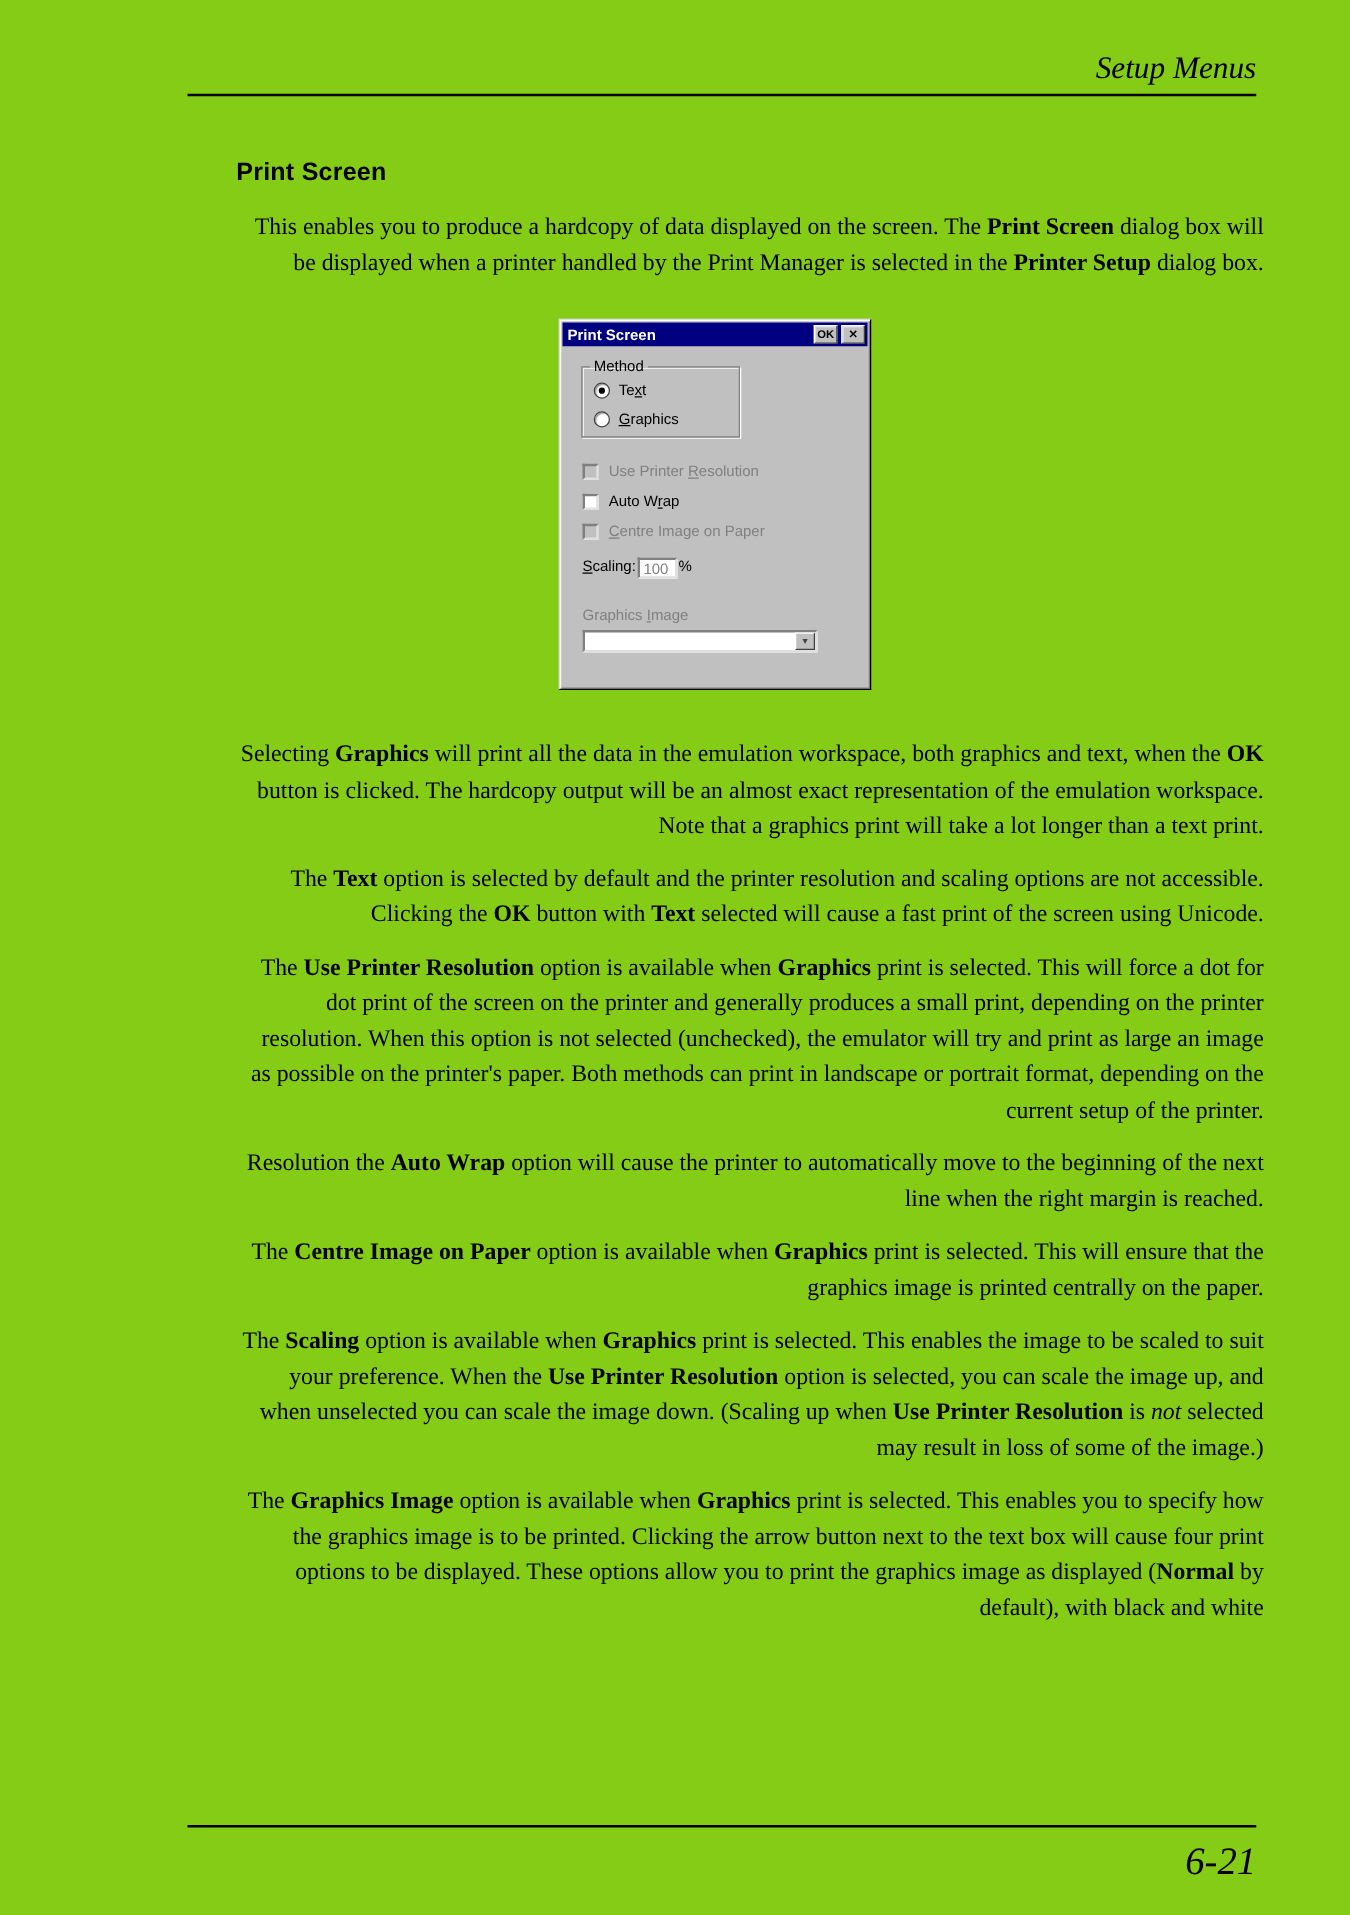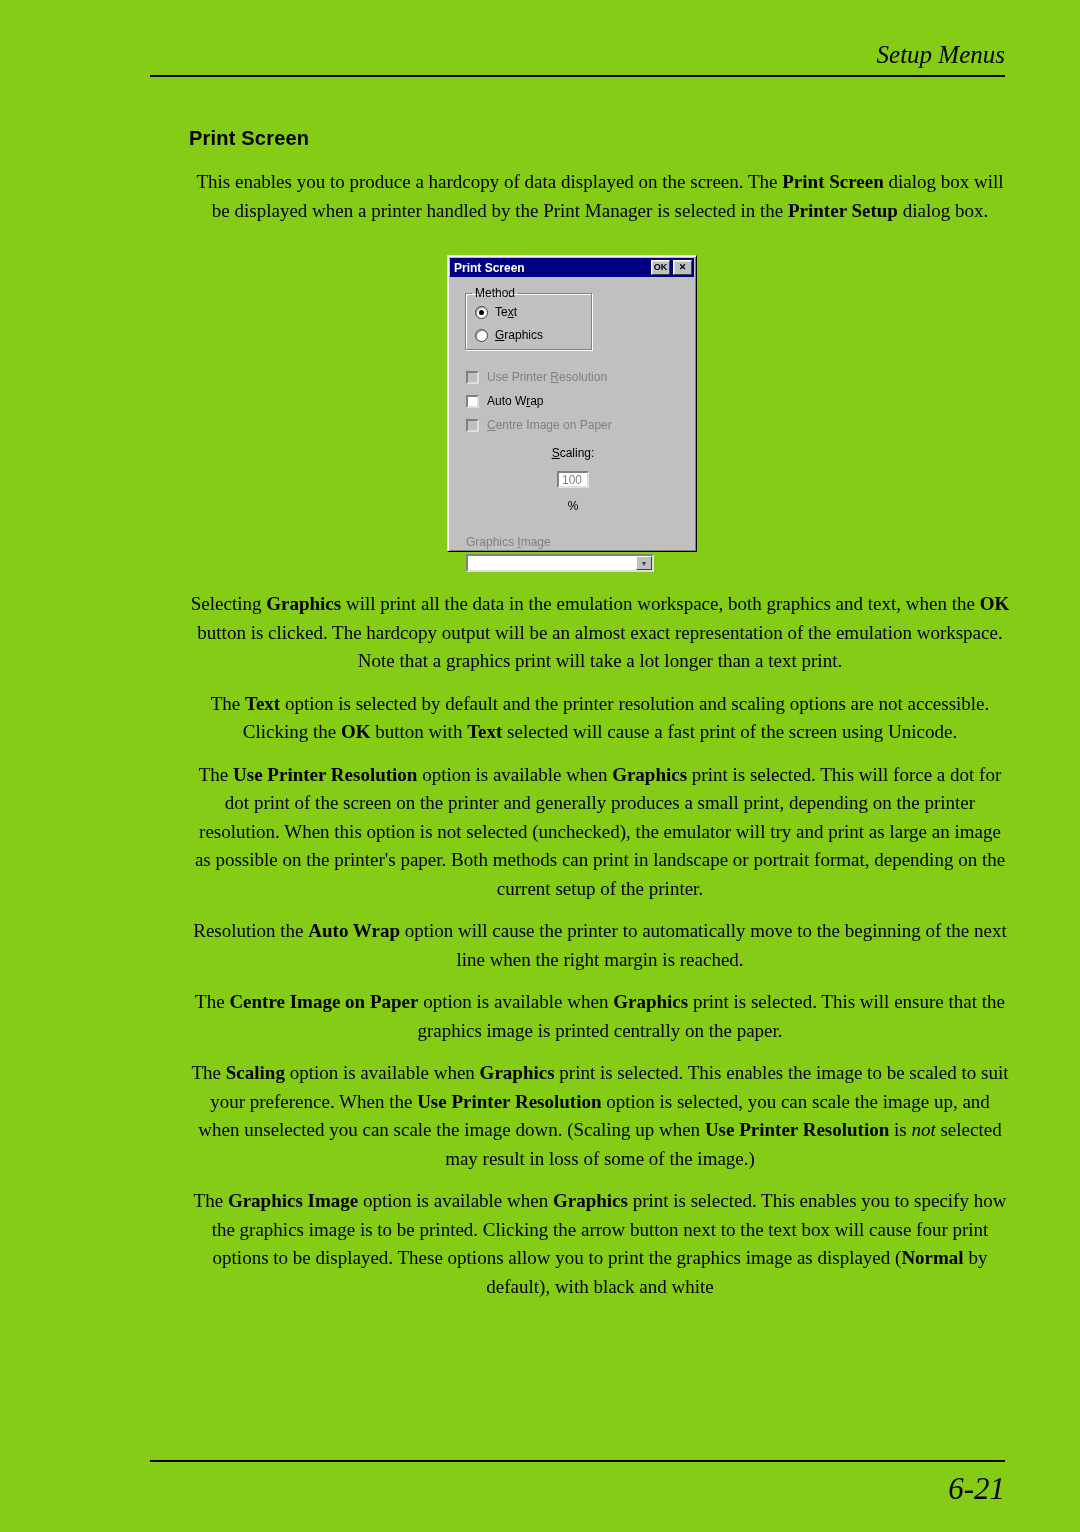--- a/index.html
+++ b/index.html
@@ -23,21 +23,21 @@
     position: absolute; top: 1470px; right: 75px;
     font: italic 31px/1.2 "Liberation Serif", serif;
   }
   .content { position: absolute; left: 189px; top: 126px; width: 822px; }
   .section-heading {
     font: bold 20px/1.25 "Liberation Sans", sans-serif;
     margin: 0 0 17px 0; letter-spacing: 0.2px;
   }
   .content p {
     font: 19px/28.5px "Liberation Serif", serif;
-    margin: 0 0 14px 0; text-align: center;
+    margin: 0 0 14px 0; text-align: right;
   }
   .content p b { font-weight: bold; }
   .content p i { font-style: italic; }
 
   
   .win-dialog {
     width: 250px; height: 297px;
     margin: 30px 0 38px 258px;
     background: #c0c0c0;
     border: 1px solid; border-color: #dfdfdf #000 #000 #dfdfdf;
@@ -80,21 +80,21 @@
   .check-row { display: flex; align-items: center; gap: 8px; margin: 0 0 10px 2px; }
   .checks { margin-top: 20px; }
   .checkbox {
     width: 13px; height: 13px; flex: 0 0 auto;
     background: #fff;
     border: 2px solid; border-color: #808080 #dfdfdf #dfdfdf #808080;
   }
   .checkbox.disabled { background: #c0c0c0; }
   .ctl-label { font-size: 12px; color: #000; white-space: nowrap; }
   .gray { color: #808080; }
-  .scaling-row { display: flex; align-items: center; gap: 11px; margin: 14px 0 0 2px; flex-direction: column; }
+  .scaling-row { display: flex; gap: 1px; margin: 14px 0 0 2px; }
   .edit {
     width: 32px; height: 17px;
     border: 2px solid; border-color: #808080 #dfdfdf #dfdfdf #808080;
     background: #fff; color: #808080;
     font-size: 12px; padding: 0 3px;
     display: inline-flex; align-items: center;
   }
   .gi-label { margin: 22px 0 0 2px; }
   .combo {
     margin: 5px 0 0 2px; width: 188px; height: 18px;

